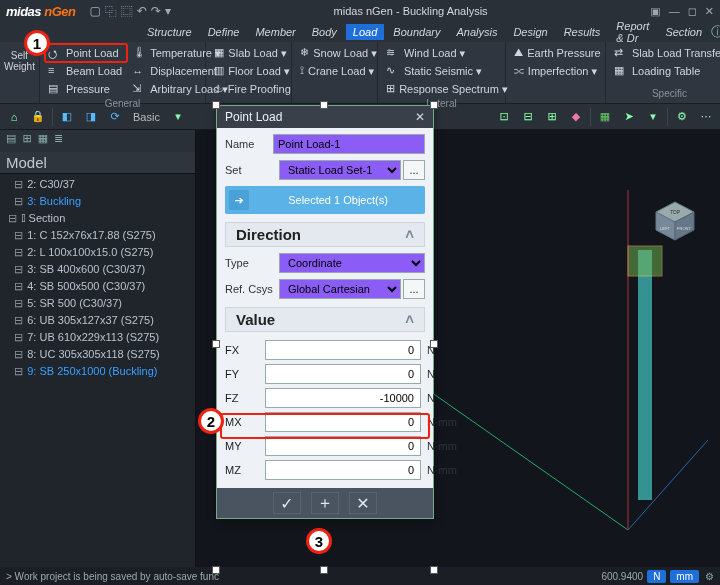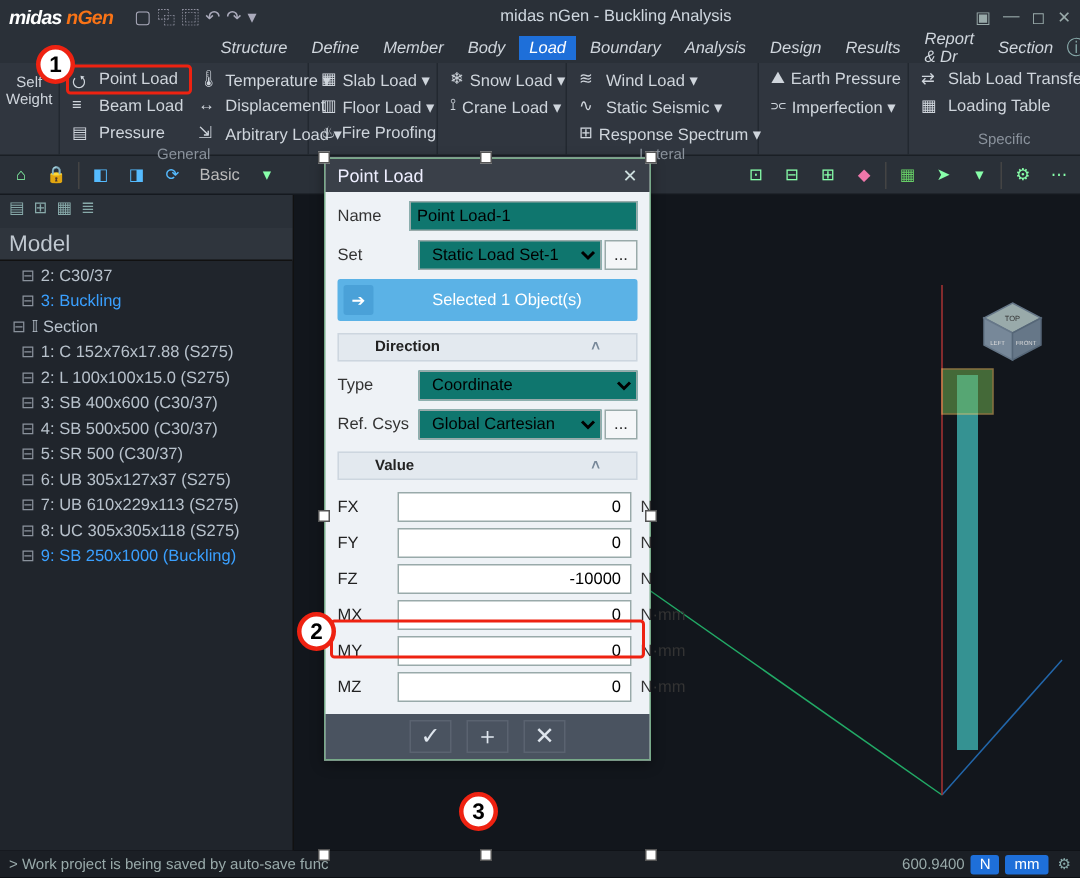--- a/index.html
+++ b/index.html
@@ -42,25 +42,25 @@
   .statusbar { height:18px; background:#1b1f25; display:flex; align-items:center; font-size:10px; color:#9aa; padding:0 6px;}
   .statusbar .msg { flex:1;}
   .statusbar .cell { background:#1e6fd9; color:#fff; padding:1px 6px; margin-left:4px; border-radius:2px;}
   
   .dialog { position:absolute; left:216px; top:105px; width:218px; background:#eef2f6; color:#222; border:1px solid #7a8; box-shadow:0 2px 8px rgba(0,0,0,.4); z-index:30;}
   .dlg-title { background:#3a4049; color:#eef; padding:4px 8px; font-size:12px; display:flex; align-items:center;}
   .dlg-title .x { margin-left:auto; cursor:pointer; color:#cdd;}
   .dlg-body { padding:6px 8px; display:flex; flex-direction:column; gap:6px; font-size:11px;}
   .dlg-row { display:flex; align-items:center; gap:2px;}
   .dlg-row label { width:52px; color:#333;}
-  .dlg-row input[type=text], .dlg-row select { flex:1; height:20px; border:1px solid #9aa; padding:0 4px; font-size:11px; background:#0f766e;}
+  .dlg-row input[type=text], .dlg-row select { flex:1; height:20px; border:1px solid #9aa; padding:0 4px; font-size:11px; background:#8b5cf6;}
   .dlg-row .dots { width:22px; height:20px; border:1px solid #9aa; background:#f4f6f8; text-align:center; line-height:18px; cursor:pointer;}
   .sel-bar { background:#5bb2e6; color:#fff; text-align:center; padding:4px; border-radius:2px; display:flex; align-items:center; gap:6px;}
   .sel-bar .arrow{background:#4aa1d8;width:20px;height:20px;display:flex;align-items:center;justify-content:center;border-radius:2px;}
-  .dlg-section { background:#e3e9ef; border:1px solid #cdd6df; padding:3px 24px; font-weight:bold; font-size:10px; margin-top:2px; display:flex; align-items:center;}
+  .dlg-section { background:#e3e9ef; border:1px solid #cdd6df; padding:3px 10px; font-weight:bold; font-size:15px; margin-top:2px; display:flex; align-items:center;}
   .dlg-section .chev{margin-left:auto;color:#789;}
   .valgrid { display:grid; grid-template-columns: 34px 1fr 40px; gap:4px 6px; align-items:center; padding:2px 0;}
   .valgrid span{font-size:11px;}
   .valgrid input{ height:20px; border:1px solid #9aa; text-align:right; padding:0 6px; font-size:11px;}
   .valgrid .unit{ color:#333;}
   .dlg-foot { background:#4a5360; display:flex; justify-content:center; gap:10px; padding:4px;}
   .dlg-foot .fb{ width:28px; height:22px; color:#dfe6ee; display:flex; align-items:center; justify-content:center; font-size:16px; cursor:pointer; border:1px solid #5a6370;}
   svg{display:block;}
   .handle{position:absolute;width:8px;height:8px;border:1px solid #555;background:#fff;z-index:40;}
 </style>

